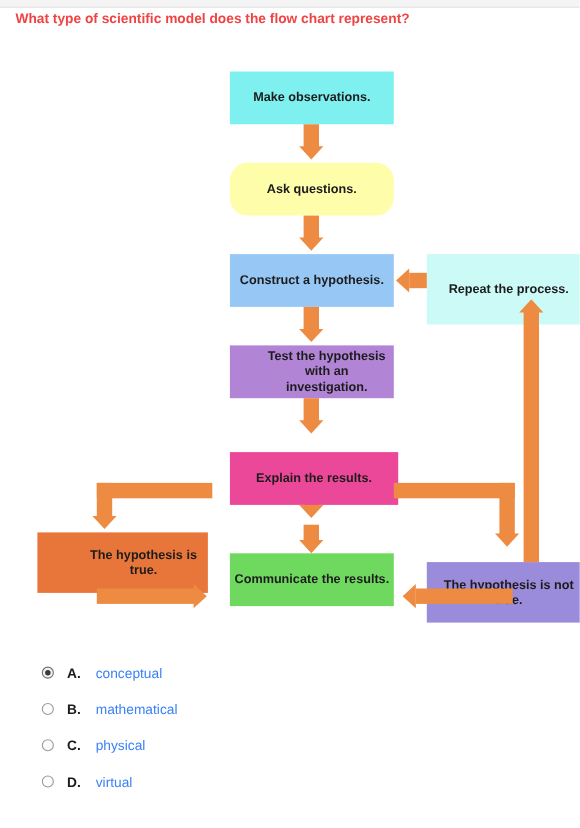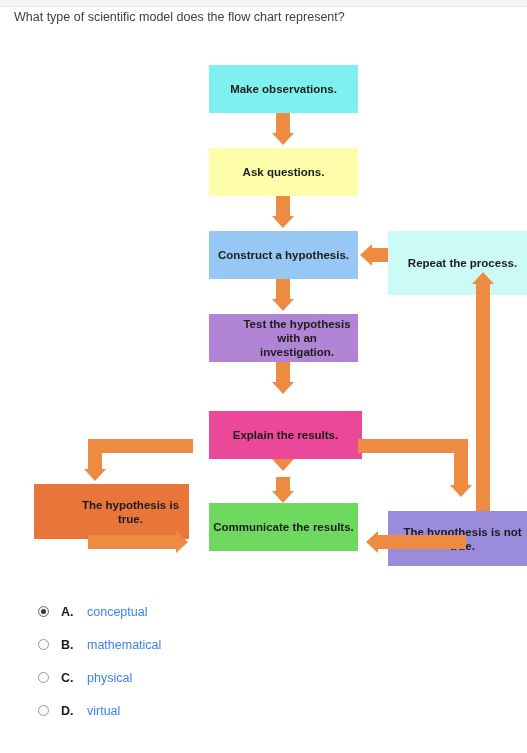--- a/index.html
+++ b/index.html
@@ -9,21 +9,21 @@
     font-family:"Liberation Sans", sans-serif;
     position:relative;
     overflow:hidden;
   }
   #topbar{
     position:absolute;left:0;top:0;width:527px;height:6px;
     background:#f4f4f4;border-bottom:1px solid #e2e2e2;
   }
   #question{
     position:absolute;left:14px;top:10px;width:500px;
-    font-size:12.5px;color:#404040;line-height:15px;
+    font-size:12.5px;color:#ef4444;line-height:15px;font-weight:bold;
   }
   #diagram{
     position:absolute;left:0;top:40px;width:527px;height:530px;margin-left:20px;
   }
   .node{
     position:absolute;
     display:flex;align-items:center;justify-content:center;
     text-align:center;
     font-size:11.5px;
     font-weight:bold;
@@ -71,21 +71,21 @@
 
 <div id="diagram">
 
   <div class="node" style="left:189px;top:25px;width:149px;height:48px;background:#7ff0f0;">
     <span>Make observations.</span>
   </div>
 
   <div class="arrow arrow-down" style="left:256px;top:73px;height:22px;"></div>
   <div class="tri tri-down" style="left:252px;top:93px;"></div>
 
-  <div class="node" style="left:189px;top:108px;width:149px;height:48px;background:#fdfdaa;">
+  <div class="node" style="left:189px;top:108px;width:149px;height:48px;background:#fdfdaa;border-radius:16px;">
     <span>Ask questions.</span>
   </div>
 
   <div class="arrow arrow-down" style="left:256px;top:156px;height:22px;"></div>
   <div class="tri tri-down" style="left:252px;top:176px;"></div>
 
   <div class="node" style="left:189px;top:191px;width:149px;height:48px;background:#97c8f5;">
     <span>Construct a hypothesis.</span>
   </div>
 

